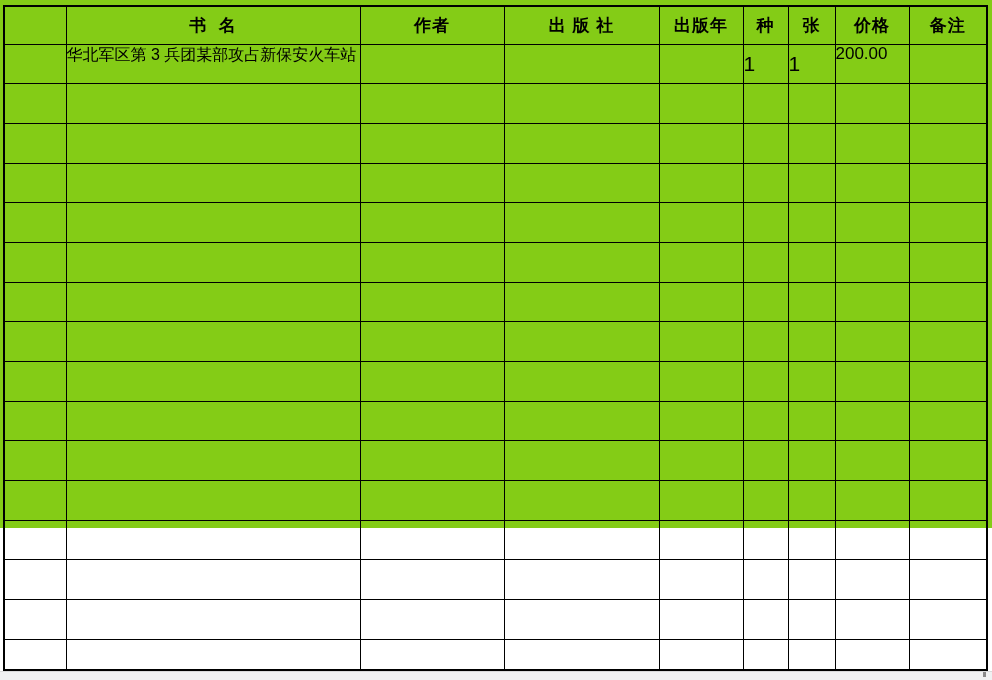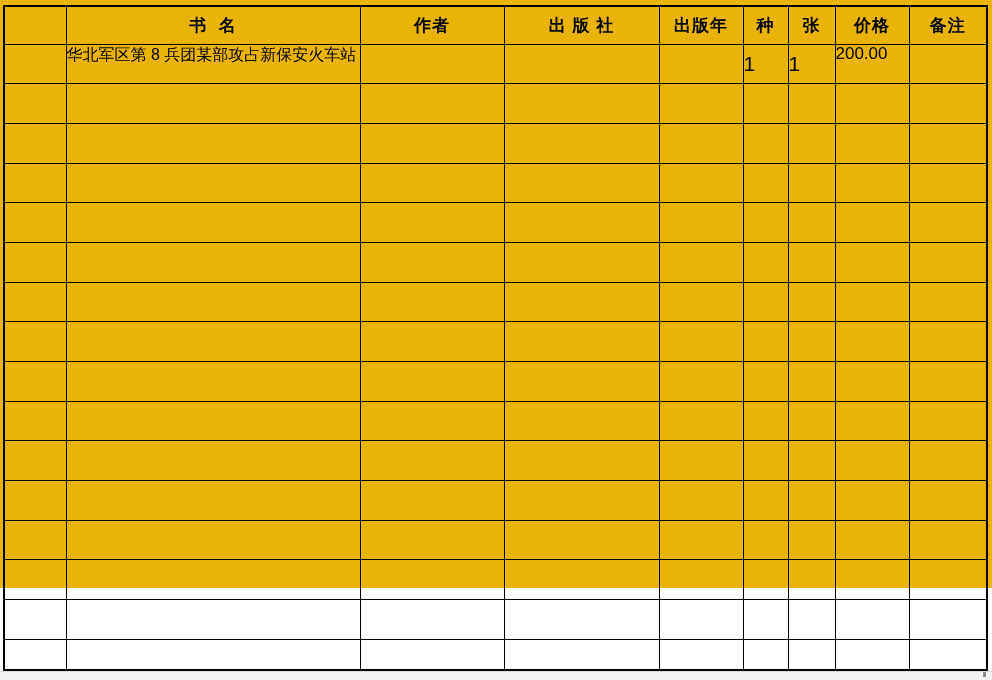--- a/index.html
+++ b/index.html
@@ -3,21 +3,21 @@
 <meta charset="utf-8">
 <style>
   html,body{margin:0;padding:0;}
   body{
     width:992px;height:680px;
     background:#ffffff;
     font-family:"Liberation Sans", sans-serif;
     color:#000;
     overflow:hidden;
   }
-  .page{position:relative;width:992px;height:588px;background:#eab308;}
+  .page{position:relative;width:992px;height:528px;background:#84cc16;}
   table.catalog{
     position:absolute;left:3px;top:5px;
     width:983px;
     border-collapse:collapse;
     table-layout:fixed;
     border:2px solid #000;
   }
   table.catalog th, table.catalog td{
     border:1.5px solid #000;
     padding:0;
@@ -75,21 +75,21 @@
         <th class="c4">出版年</th>
         <th class="c5">种</th>
         <th class="c6">张</th>
         <th class="c7">价格</th>
         <th class="c8">备注</th>
       </tr>
     </thead>
     <tbody>
       <tr class="r">
         <td class="c0"></td>
-        <td class="c1">华北军区第 8 兵团某部攻占新保安火车站</td>
+        <td class="c1">华北军区第 3 兵团某部攻占新保安火车站</td>
         <td class="c2"></td>
         <td class="c3"></td>
         <td class="c4"></td>
         <td class="c5">1</td>
         <td class="c6">1</td>
         <td class="c7">200.00</td>
         <td class="c8"></td>
       </tr>
       <tr class="r">
         <td class="c0"></td>

